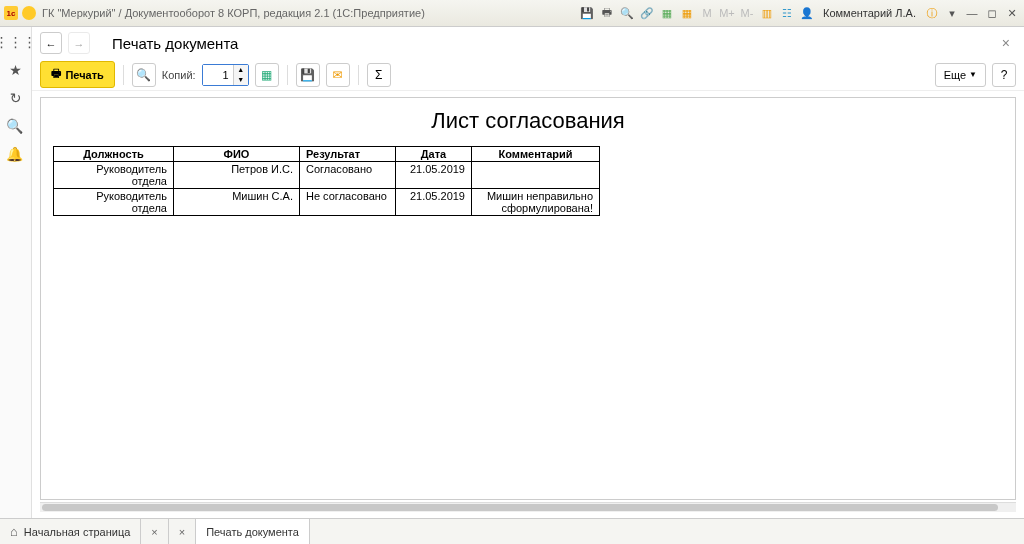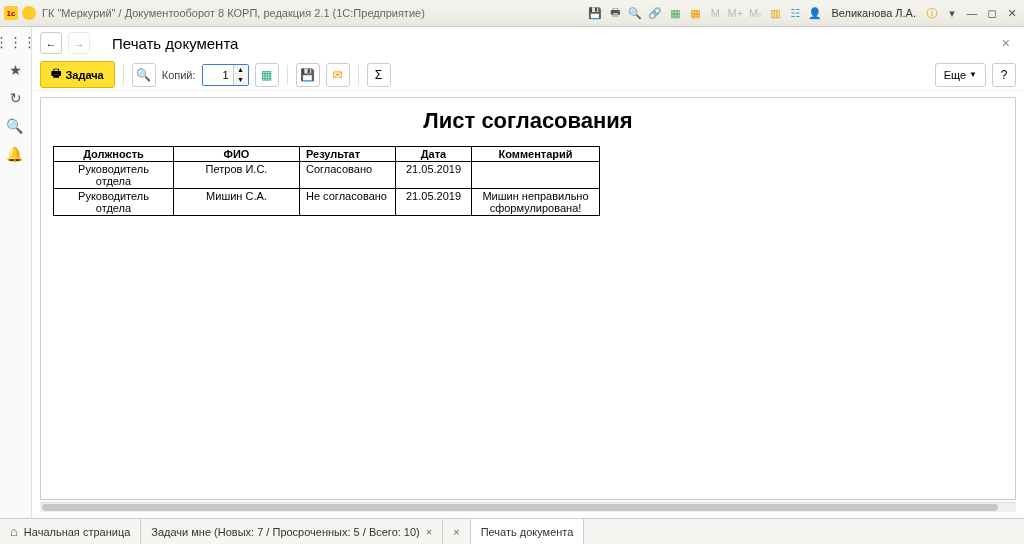--- a/index.html
+++ b/index.html
@@ -25,23 +25,23 @@
 .tb-sep{width:1px;height:20px;background:#ddd;margin:0 2px}
 .copies-lbl{color:#444}
 .copies-box{display:flex;border:1px solid #3a7bd5;border-radius:2px;height:22px}
 .copies-box input{width:30px;border:none;text-align:right;padding-right:4px;outline:none}
 .spin{display:flex;flex-direction:column;border-left:1px solid #ccc}
 .spin div{width:14px;height:10px;display:flex;align-items:center;justify-content:center;font-size:7px;line-height:1;cursor:pointer;background:#f5f5f5}
 .right-tools{margin-left:auto;display:flex;gap:6px}
 .btn-more{border:1px solid #ccc;background:#fff;border-radius:3px;padding:3px 8px;display:flex;align-items:center;gap:3px;cursor:pointer}
 .doc-area{flex:1;padding:6px 8px;overflow:hidden;display:flex;flex-direction:column}
 .doc-frame{border:1px solid #ccc;flex:1;overflow:auto;background:#fff;position:relative}
-.doc-title{font-size:22px;font-weight:bold;text-align:center;margin:10px 0 12px}
+.doc-title{font-size:22px;font-weight:normal;text-align:center;margin:10px 0 12px}
 .tbl{border-collapse:collapse;margin:0 auto 12px 12px}
-.tbl th,.tbl td{border:1px solid #000;padding:1px 6px;font-size:11px;text-align:center;vertical-align:top}
+.tbl th,.tbl td{border:1px solid #000;padding:1px 6px;font-size:11px;text-align:right;vertical-align:top}
 .tbl th{text-align:center;font-weight:bold}
 .tbl .c-pos{width:120px}
 .tbl .c-fio{width:126px}
 .tbl .c-res{width:96px;text-align:left}
 .tbl .c-date{width:76px;}
 .tbl .c-com{width:128px}
 .hscroll{height:10px;background:#f0f0f0;border-top:1px solid #ddd;position:relative;margin-top:2px}
 .hscroll-thumb{position:absolute;left:2px;top:1px;height:7px;width:98%;background:#c8c8c8;border-radius:4px}
 .tabs{height:26px;background:#f5f5f2;border-top:1px solid #ccc;display:flex;align-items:stretch}
 .tab{border-right:1px solid #ccc;padding:0 10px;display:flex;align-items:center;gap:6px;background:#f5f5f2;cursor:pointer;white-space:nowrap;font-size:11px;color:#333}
@@ -62,21 +62,21 @@
     <div class="tb-ic">🔍</div>
     <div class="tb-ic" style="color:#5a5">🔗</div>
     <div class="tb-ic" style="color:#5a5">▦</div>
     <div class="tb-ic" style="color:#e90">▦</div>
     <div class="tb-ic" style="color:#bbb">M</div>
     <div class="tb-ic" style="color:#bbb">M+</div>
     <div class="tb-ic" style="color:#bbb">M-</div>
     <div class="tb-ic" style="color:#e90">▥</div>
     <div class="tb-ic" style="color:#39c">☷</div>
     <div class="tb-ic" style="color:#888">👤</div>
-    <span class="tb-user">Великанова Л.А.</span>
+    <span class="tb-user">Комментарий Л.А.</span>
     <div class="tb-ic" style="color:#e90">ⓘ</div>
     <div class="tb-ic">▾</div>
     <div class="tb-ic">—</div>
     <div class="tb-ic">◻</div>
     <div class="tb-ic">✕</div>
   </div>
 </div>
 
 <div class="main">
   <div class="sidebar">
@@ -91,21 +91,21 @@
     <div class="hdr">
       <div class="nav-btn">←</div>
       <div class="nav-btn" style="opacity:.4">→</div>
       <div class="pg-title">Печать документа</div>
       <div class="close-x">×</div>
     </div>
 
     <div class="toolbar">
       <div class="btn-print">
         <span>🖶</span>
-        <span>Задача</span>
+        <span>Печать</span>
       </div>
       <div class="tb-sep"></div>
       <div class="tb-btn">🔍</div>
       <span class="copies-lbl">Копий:</span>
       <div class="copies-box">
         <input value="1" style="">
         <div class="spin">
           <div>▲</div>
           <div>▼</div>
         </div>
@@ -160,21 +160,20 @@
     </div>
   </div>
 </div>
 
 <div class="tabs">
   <div class="tab">
     <span class="home-ic">⌂</span>
     <span>Начальная страница</span>
   </div>
   <div class="tab">
-    <span>Задачи мне (Новых: 7 / Просроченных: 5 / Всего: 10)</span>
     <span class="tx">×</span>
   </div>
   <div class="tab">
     <span class="tx">×</span>
   </div>
   <div class="tab active">
     <span>Печать документа</span>
 
   </div>
 </div>

